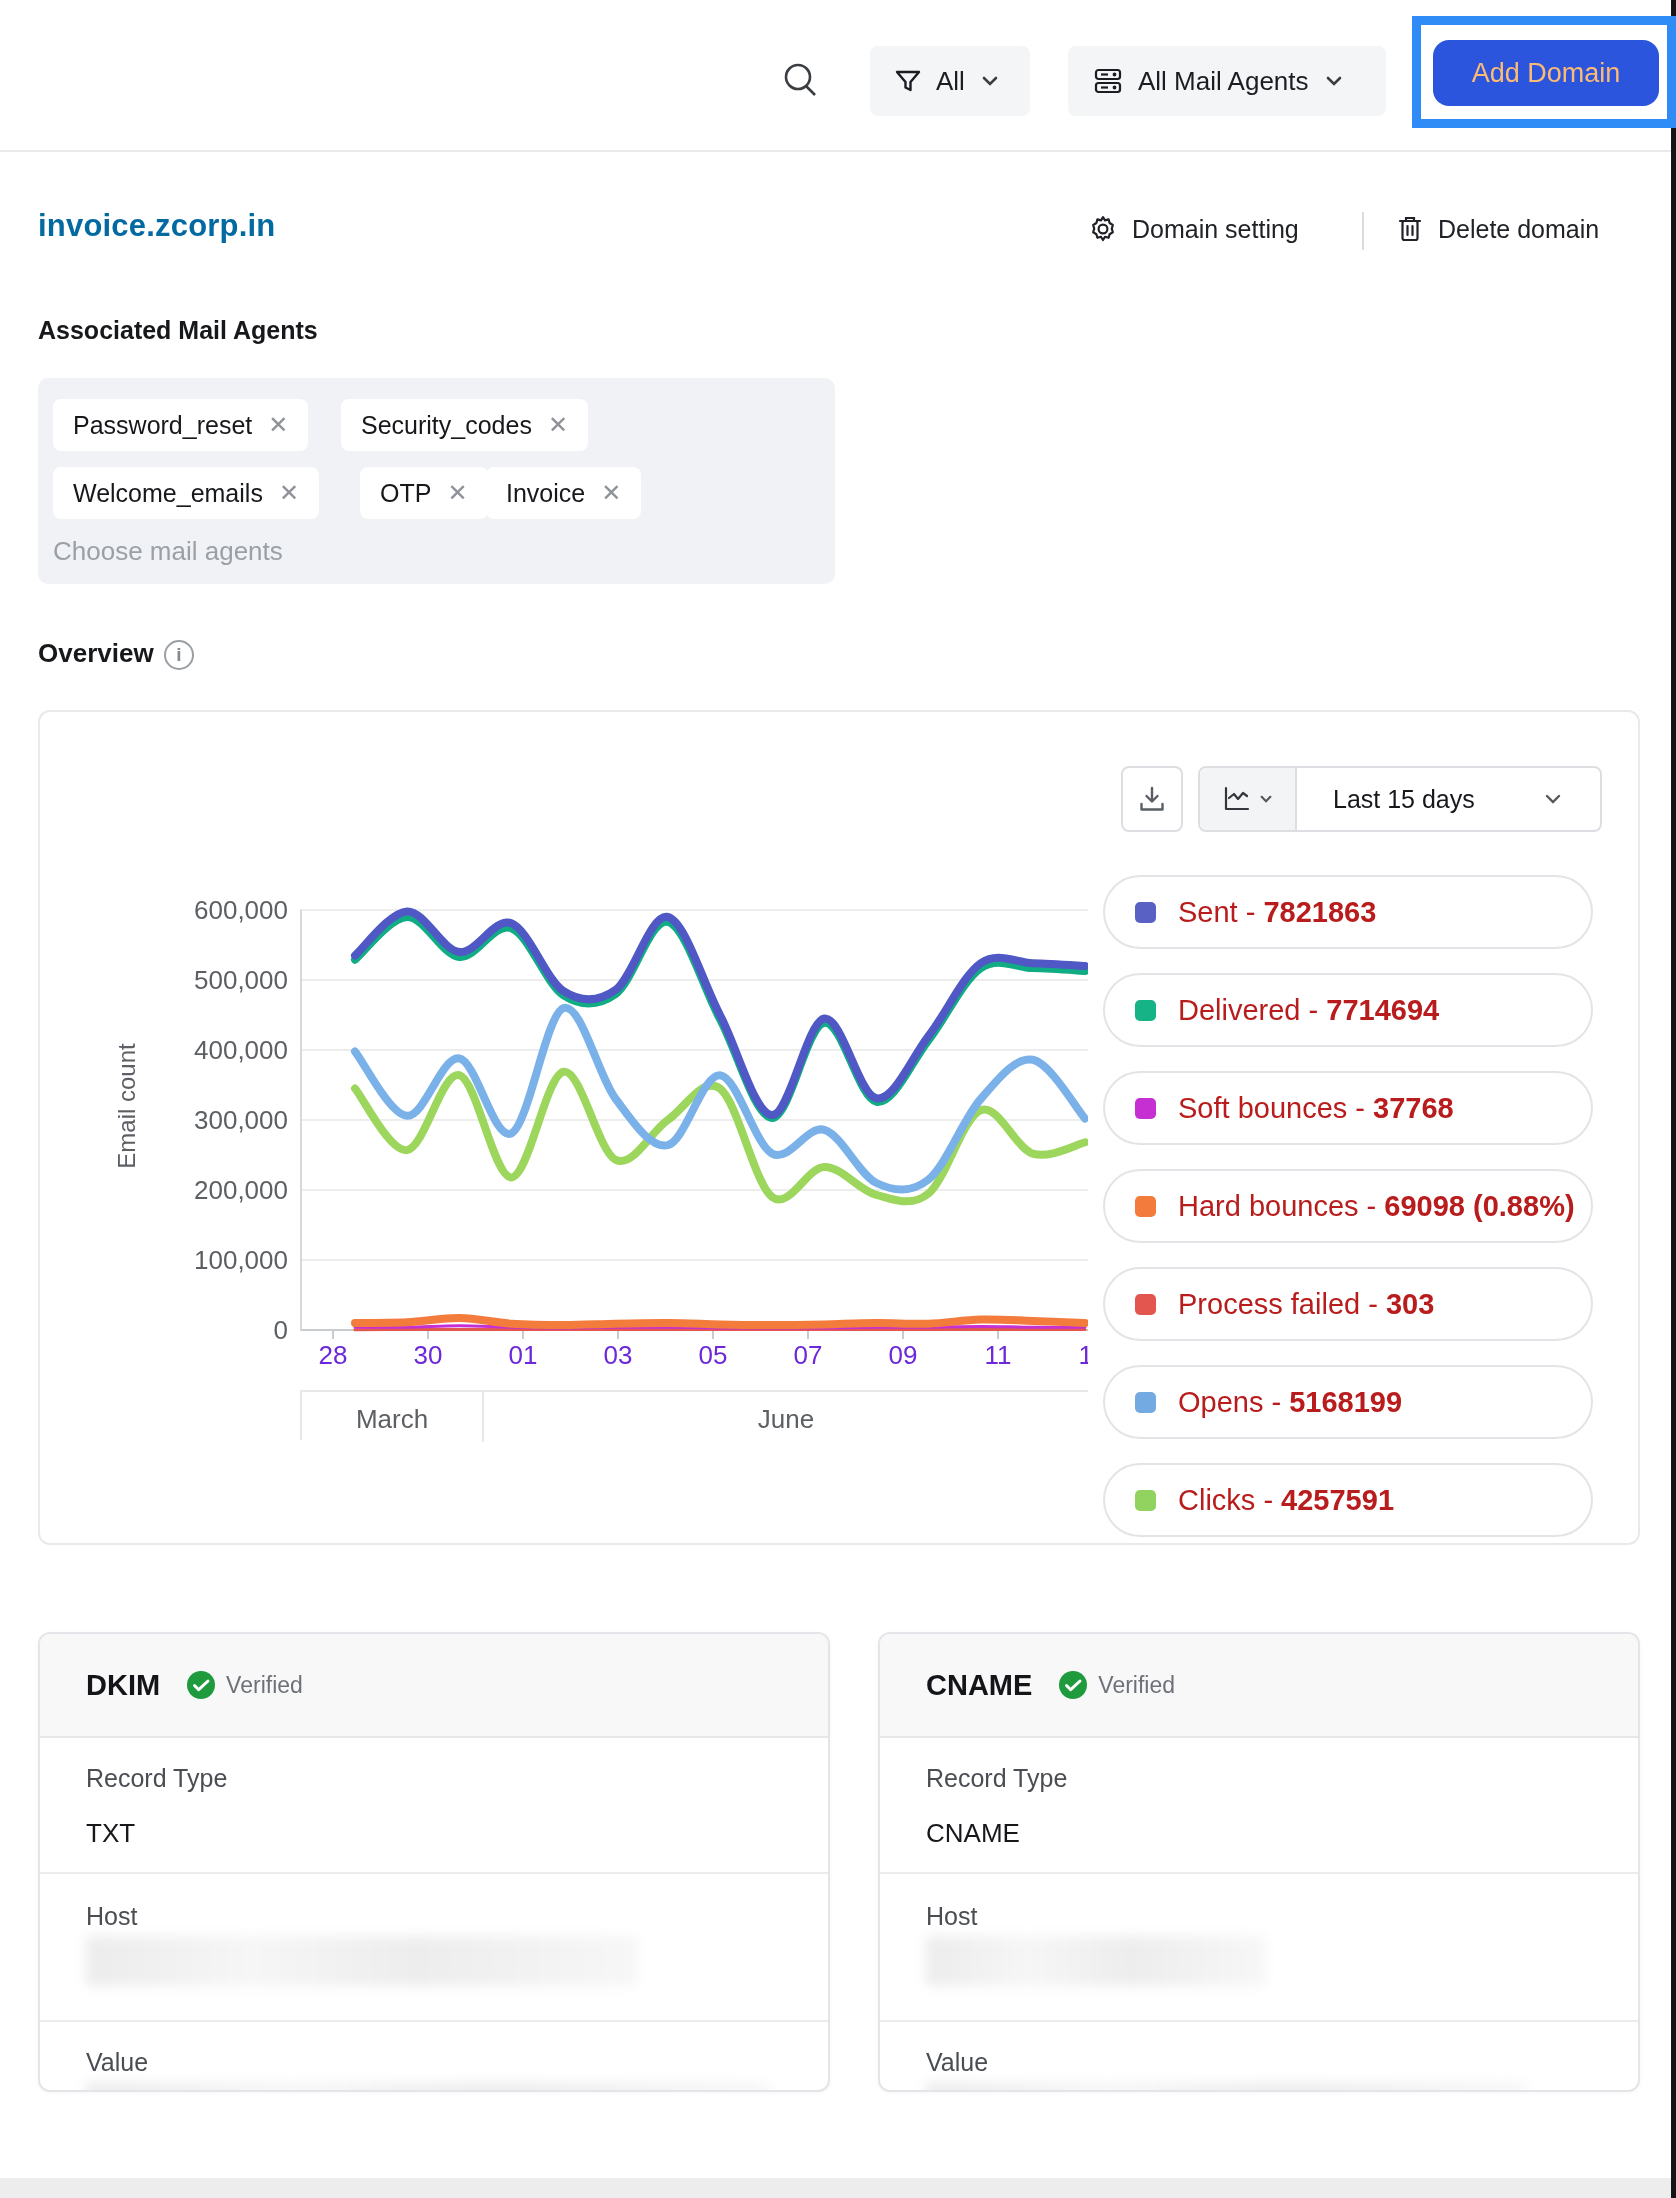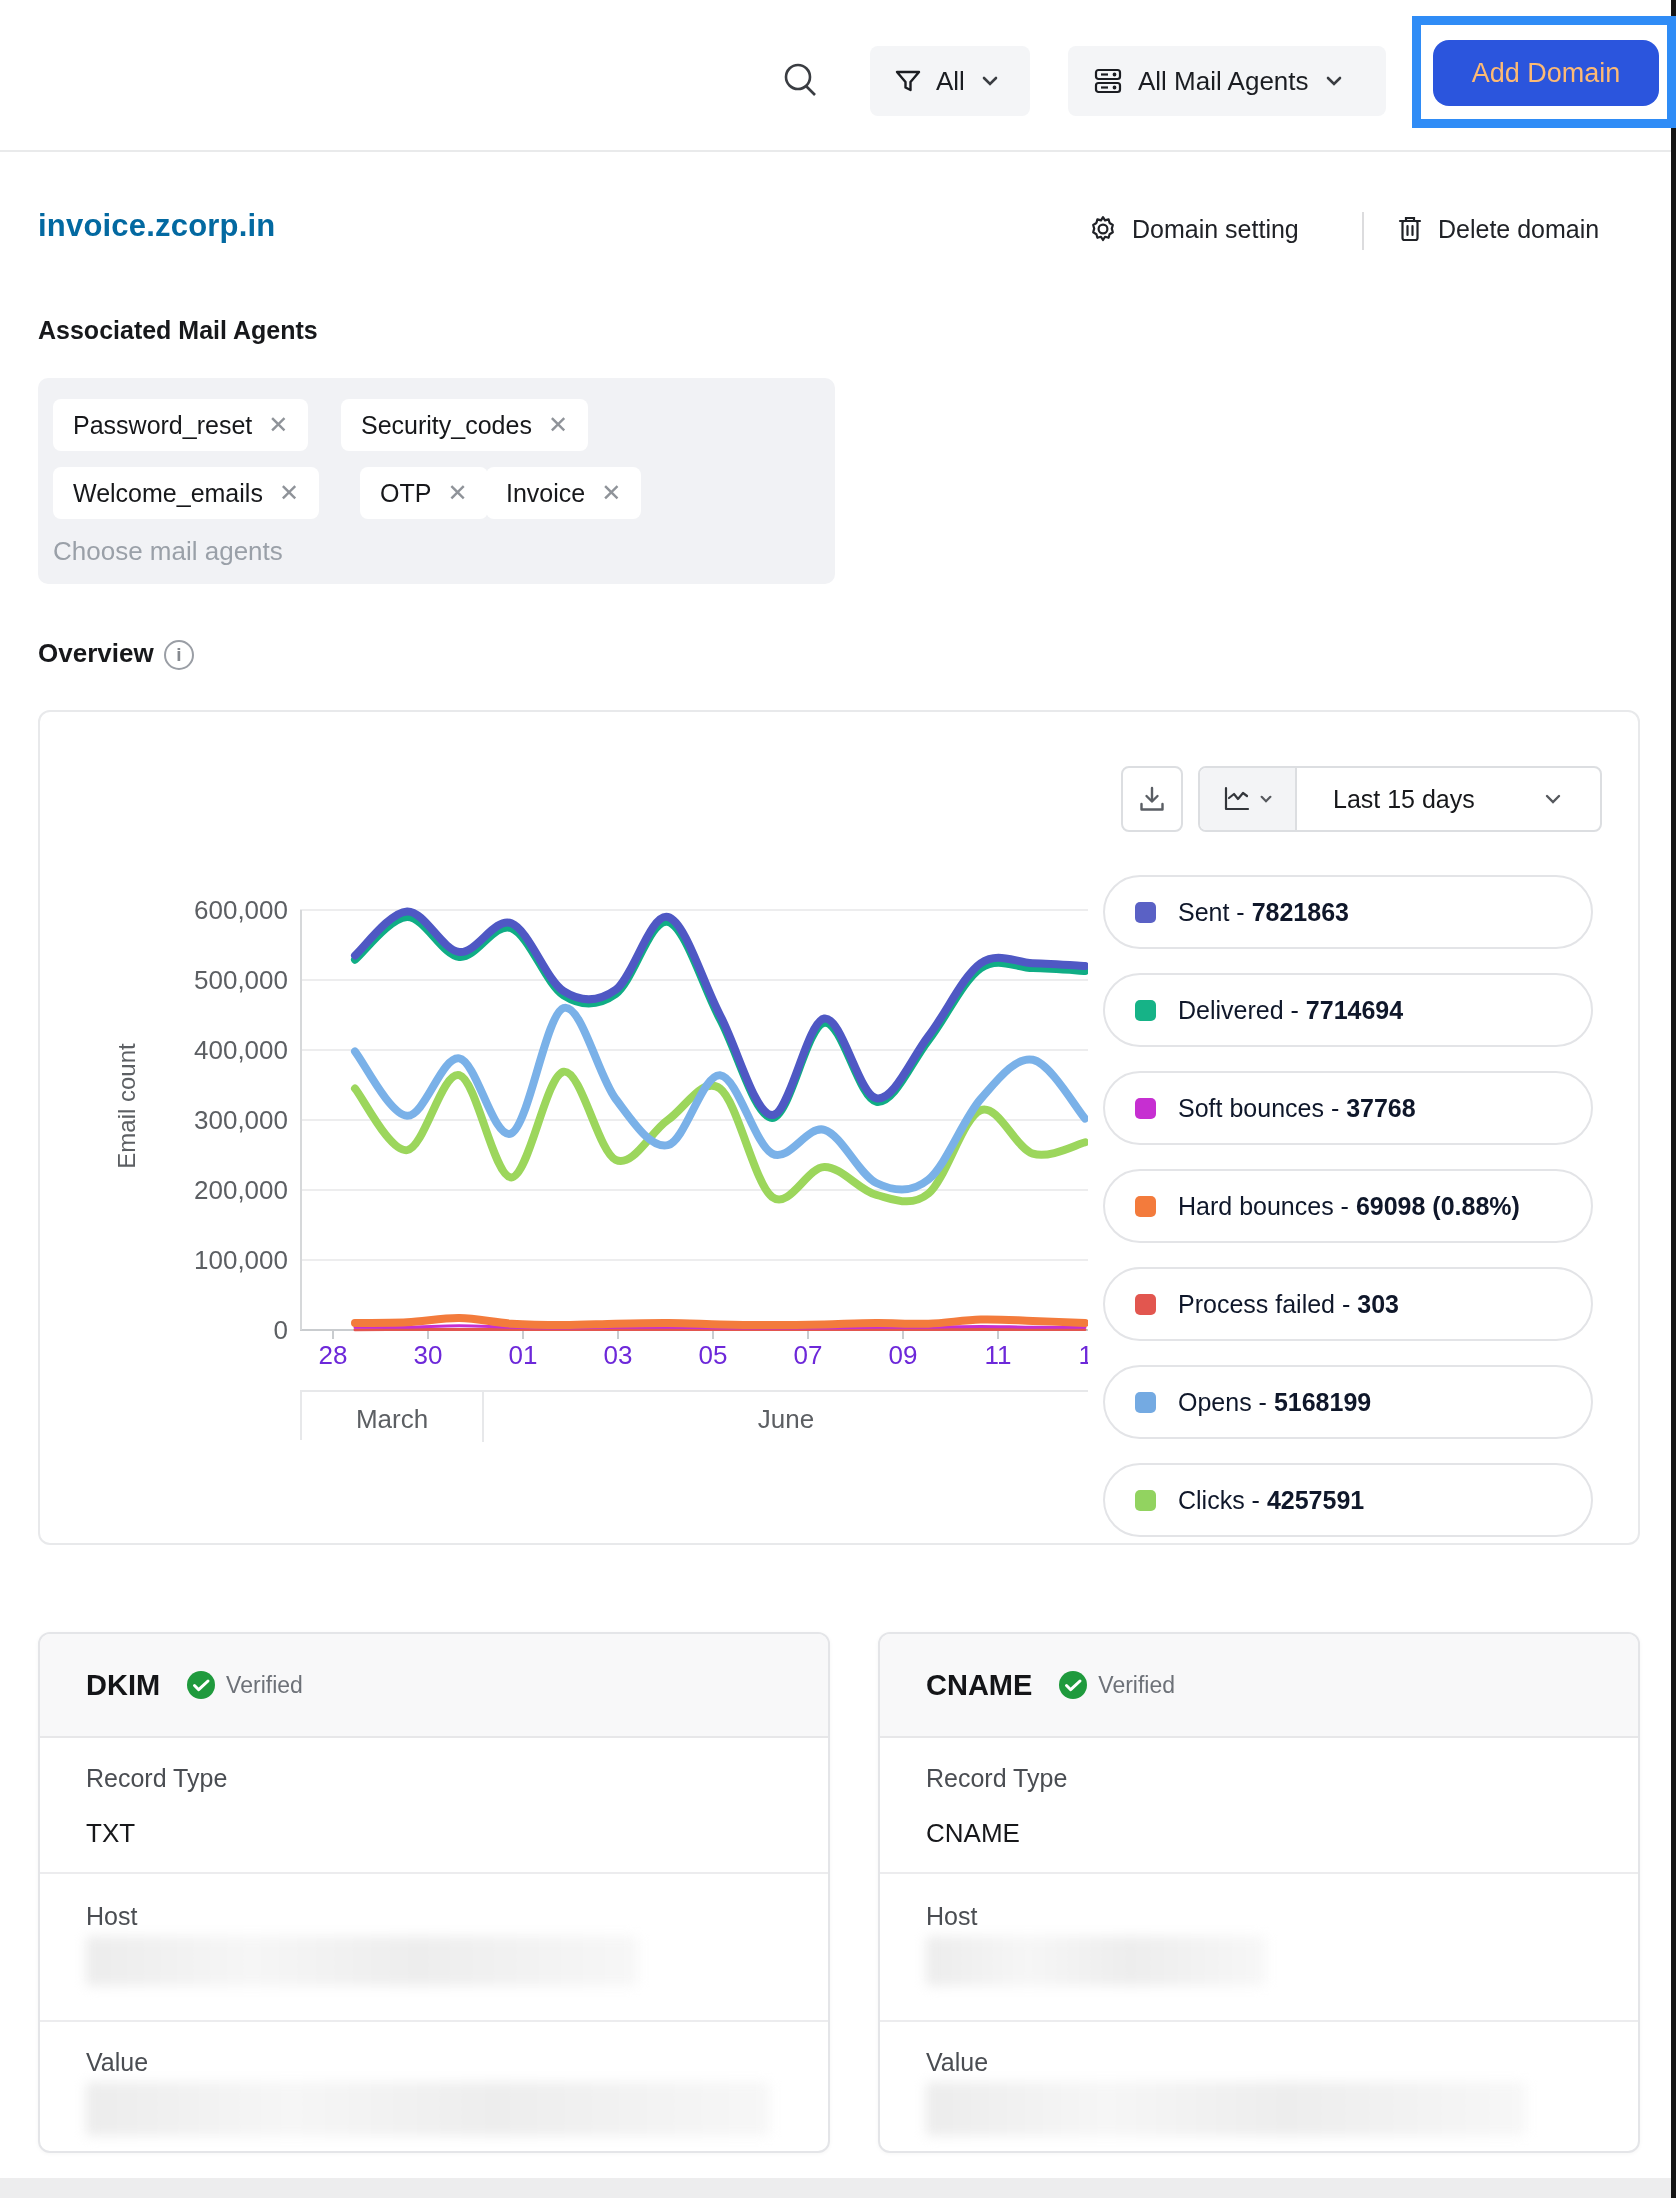--- a/index.html
+++ b/index.html
@@ -54,35 +54,35 @@
                  background:#fff; display:flex; align-items:stretch; overflow:hidden; }
   #chart-type-seg { width:97px; background:#f3f4f6; border-right:2px solid #dcdee1; display:flex; align-items:center;
                     justify-content:center; gap:6px; cursor:pointer; }
   #range-seg { flex:1; display:flex; align-items:center; padding:0 36px; gap:12px; font-size:25px; color:#17181b; cursor:pointer; }
   #range-seg .lbl { flex:1; }
 
   
   .legend-pill { position:absolute; left:1103px; width:490px; height:74px; border:2px solid #e3e4e7; border-radius:38px;
                  background:#fff; display:flex; align-items:center; padding:0 30px; gap:22px; cursor:pointer; }
   .legend-swatch { width:21px; height:21px; border-radius:5px; flex:0 0 auto; }
-  .legend-text { font-size:25px; color:#0f172a; white-space:nowrap; }
+  .legend-text { font-size:29px; color:#b91c1c; white-space:nowrap; }
   .legend-text b { font-weight:bold; }
 
   
   #ylabel { left:86px; top:1010px; width:210px; font-size:24px; color:#5c5f63; transform:rotate(-90deg); transform-origin:center; text-align:center; top:1092px; left:22px; }
   .ytick { position:absolute; width:160px; text-align:right; right:auto; font-size:26px; color:#5c5f63; height:32px; line-height:32px; }
   #plot-wrap { left:300px; top:880px; width:788px; height:465px; overflow:hidden; }
   #xlabels { left:300px; top:1340px; width:788px; height:36px; overflow:hidden; }
   .xtick { position:absolute; top:0; font-size:26px; color:#6d28d9; transform:translateX(-50%); }
   #month-row { left:300px; top:1390px; width:788px; height:50px; border-top:2px solid #e7e8ea; border-left:2px solid #e7e8ea; }
   #month-sep { position:absolute; left:180px; top:0; width:2px; height:50px; background:#e7e8ea; }
   .month-lbl { position:absolute; top:12px; font-size:26px; color:#5c5f63; transform:translateX(-50%); }
 
   
-  .dns-card { position:absolute; top:1632px; height:521px; background:#fff; border:2px solid #e4e5e8; border-radius:12px;
+  .dns-card { position:absolute; top:1632px; height:460px; background:#fff; border:2px solid #e4e5e8; border-radius:12px;
               box-shadow:0 1px 4px rgba(0,0,0,0.04); overflow:hidden; }
   #dkim-card { left:38px; width:792px; }
   #cname-card { left:878px; width:762px; }
   .dns-head { height:104px; background:#f8f8f9; border-bottom:2px solid #e7e7e9; display:flex; align-items:center; padding:0 46px; gap:26px; }
   .dns-title { font-size:29px; font-weight:bold; color:#141518; }
   .verified { display:flex; align-items:center; gap:10px; font-size:23px; color:#6d7178; }
   .dns-label { position:absolute; left:46px; font-size:25px; color:#4a4d52; }
   .dns-value { position:absolute; left:46px; font-size:26px; color:#17181b; }
   .dns-div { position:absolute; left:0; width:100%; height:2px; background:#ececee; }
   .blur-bar { position:absolute; left:46px; background:linear-gradient(90deg,#ececec,#f6f6f6 30%,#ededed 60%,#f7f7f7); filter:blur(6px); border-radius:4px; }

